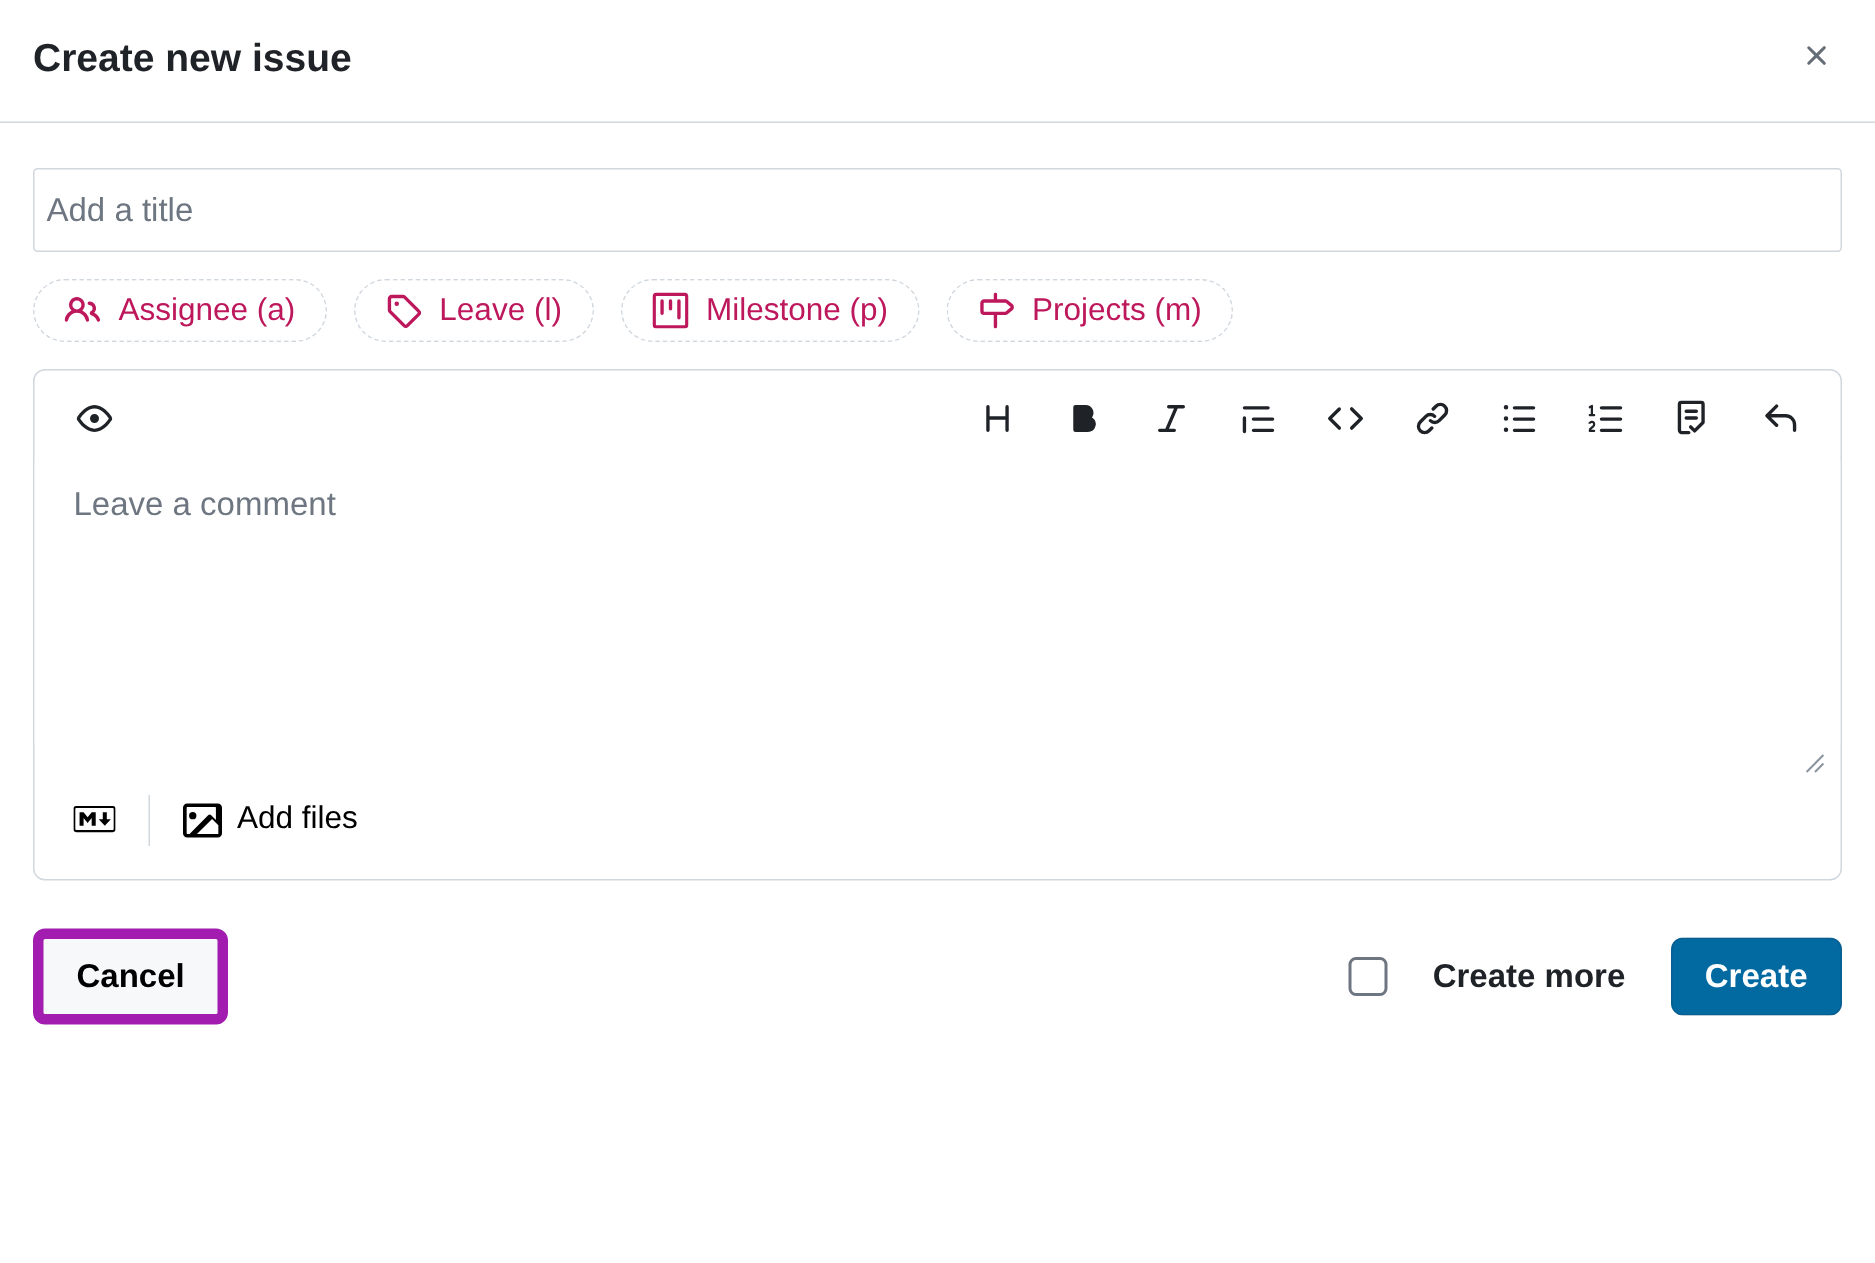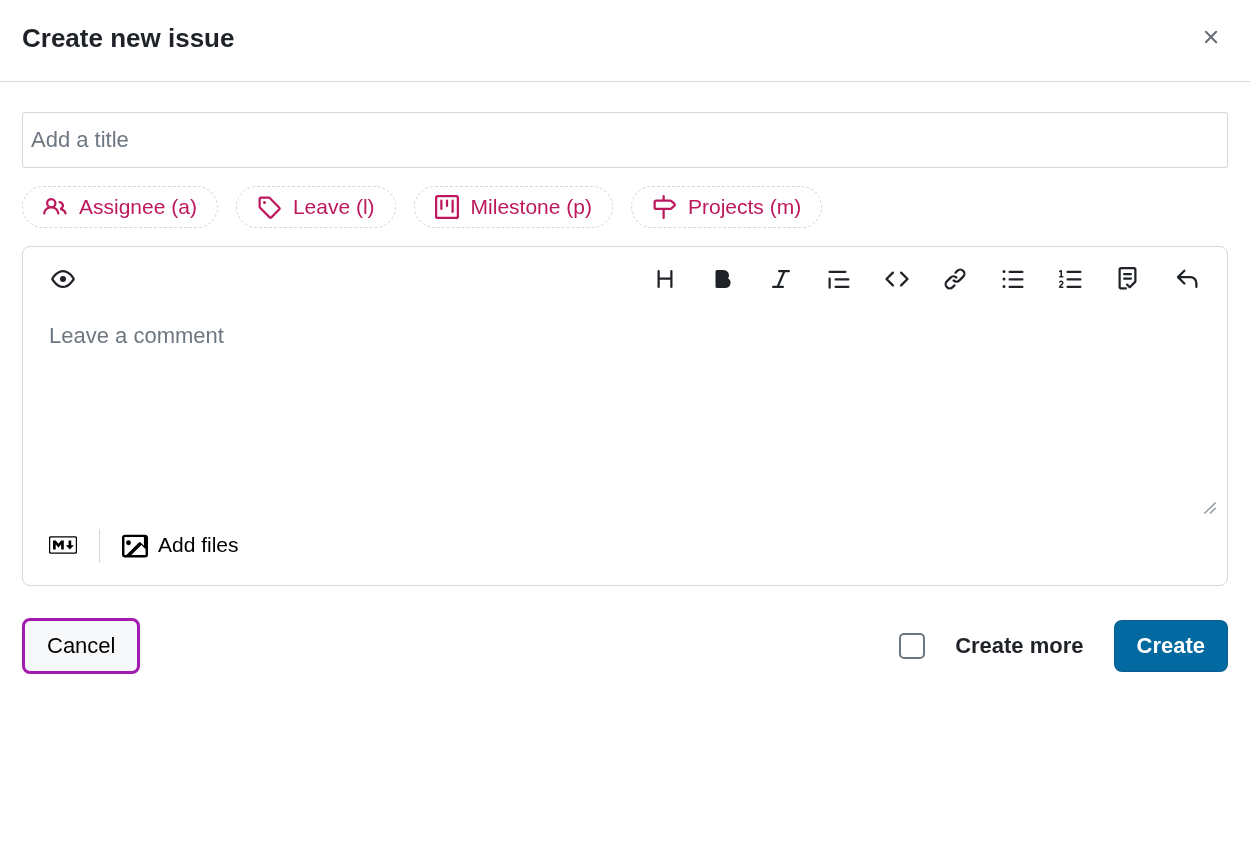--- a/index.html
+++ b/index.html
@@ -145,24 +145,24 @@
   padding-top: 14px;
 }
 .actions-right {
   display: flex;
   align-items: center;
   gap: 30px;
 }
 .btn {
   padding: 12px 22px;
   font-size: 22px;
-  font-weight: 400;
+  font-weight: 700;
   border-radius: 8px;
   cursor: pointer;
-  border: 3px solid #a21caf;
+  border: 7px solid #a21caf;
   background: #f6f8fa;
 }
 .btn-primary {
   background: #0369a1;
   border: 1px solid rgba(31,35,40,0.15);
   color: #fff;
   font-weight: 600;
 }
 .check-label {
   display: inline-flex;

